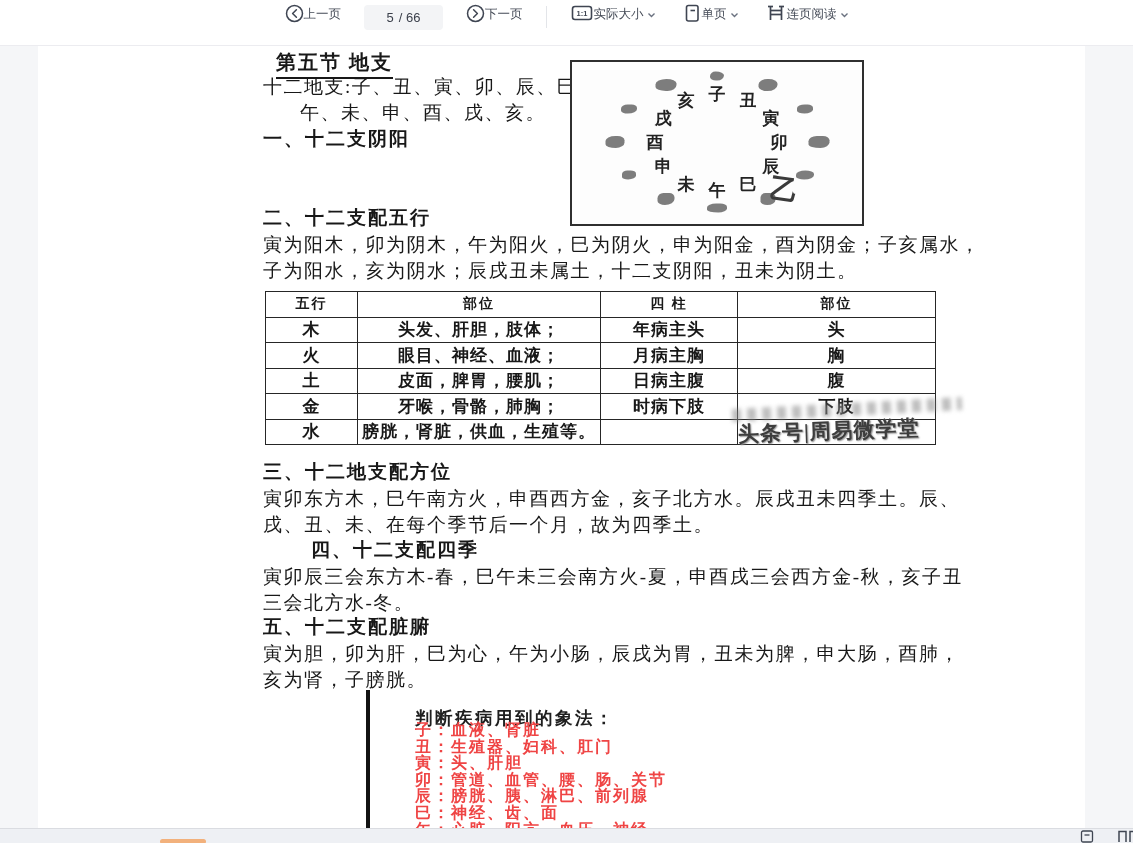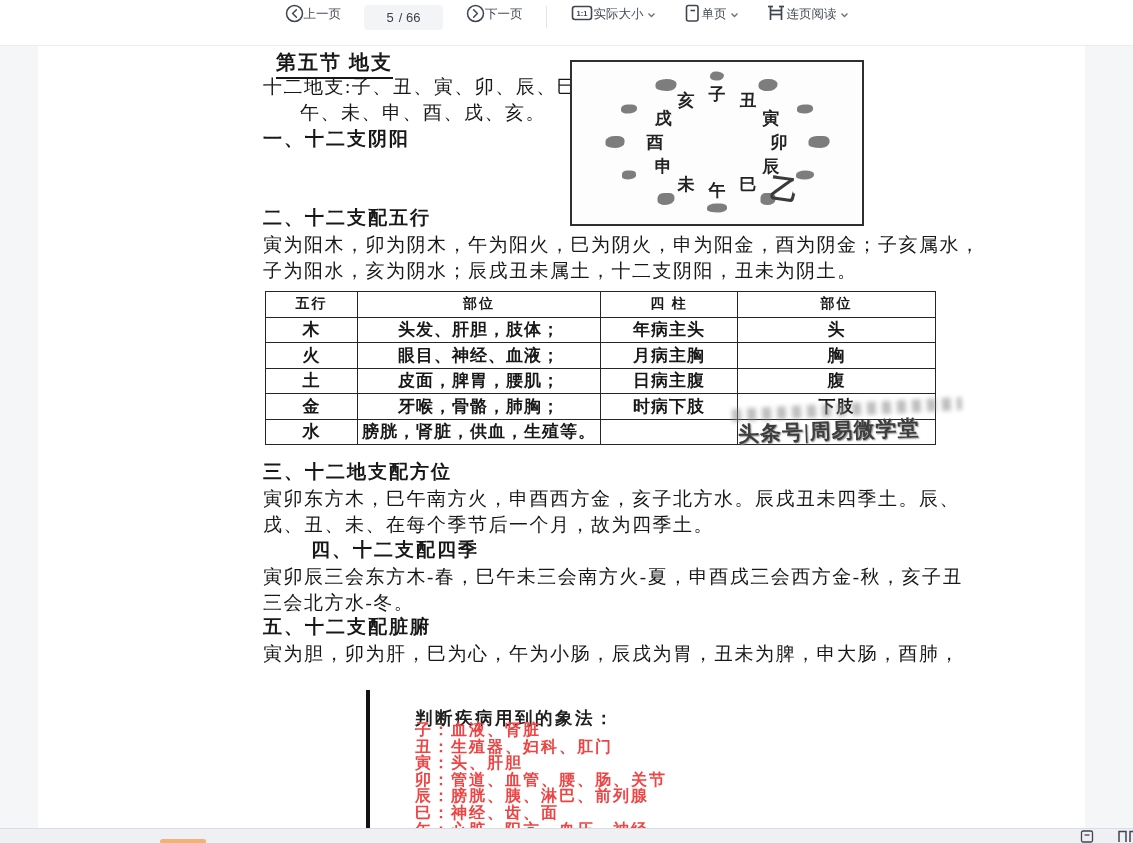--- a/index.html
+++ b/index.html
@@ -253,20 +253,21 @@
       <div class="abs doc-heading" style="left:225px;top:414px;">三、十二地支配方位</div>
       <div class="abs doc-line" style="left:225px;top:467px;">戌、丑、未、在每个季节后一个月，故为四季土。</div>
       <div class="abs doc-line" style="left:225px;top:441px;">寅卯东方木，巳午南方火，申酉西方金，亥子北方水。辰戌丑未四季土。辰、</div>
 
       <div class="abs doc-heading" style="left:225px;top:492px;margin-left:48px;">四、十二支配四季</div>
       <div class="abs doc-line" style="left:225px;top:519px;">寅卯辰三会东方木-春，巳午未三会南方火-夏，申酉戌三会西方金-秋，亥子丑</div>
       <div class="abs doc-line" style="left:225px;top:545px;">三会北方水-冬。</div>
 
       <div class="abs doc-heading" style="left:225px;top:569px;">五、十二支配脏腑</div>
       <div class="abs doc-line" style="left:225px;top:596px;">寅为胆，卯为肝，巳为心，午为小肠，辰戌为胃，丑未为脾，申大肠，酉肺，</div>
+      <div class="abs doc-line" style="left:225px;top:622px;">亥为肾，子膀胱。</div>
 
       <div class="divider-bar"></div>
       <div class="disease-block">
         <div class="disease-title">判断疾病用到的象法：</div>
         <div>
             <div class="disease-line" style="top: 26px;">子：血液、肾脏</div>
             <div class="disease-line" style="top: 42.6px;">丑：生殖器、妇科、肛门</div>
             <div class="disease-line" style="top: 59.2px;">寅：头、肝胆</div>
             <div class="disease-line" style="top: 75.8px;">卯：管道、血管、腰、肠、关节</div>
             <div class="disease-line" style="top: 92.4px;">辰：膀胱、胰、淋巴、前列腺</div>

